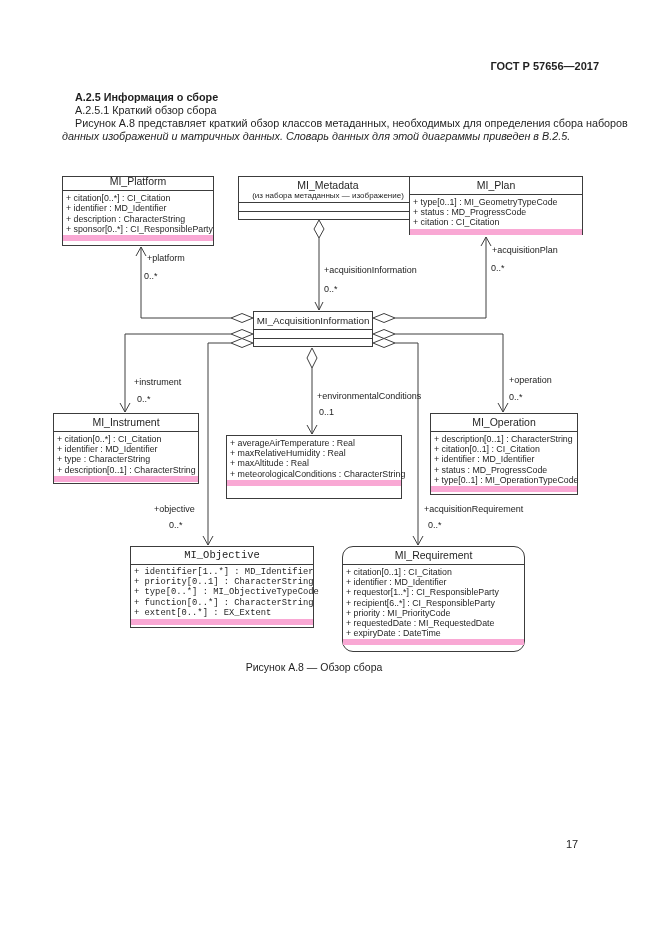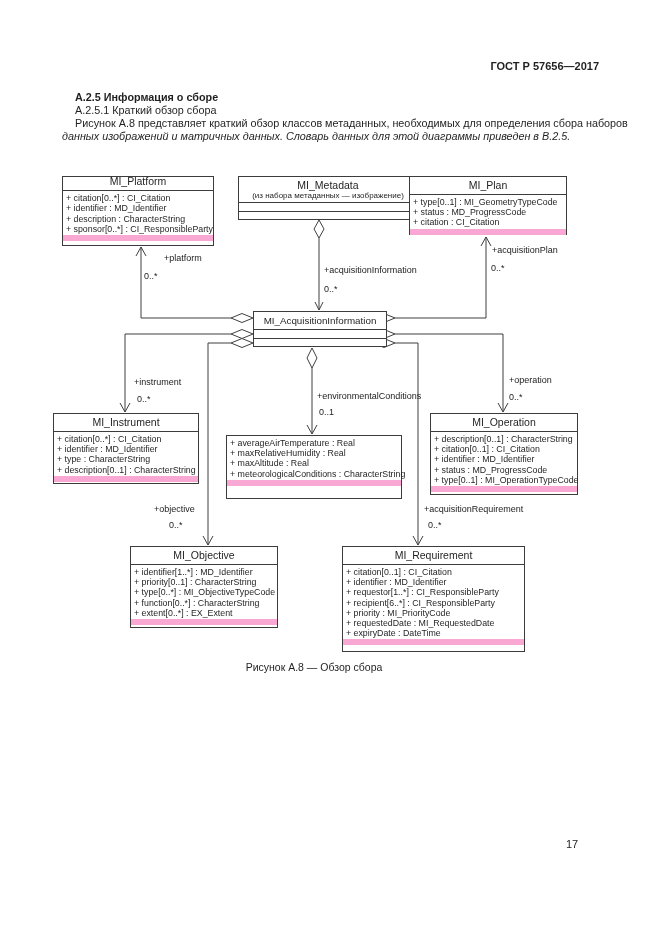--- a/index.html
+++ b/index.html
@@ -94,31 +94,31 @@
 
   <div class="uml-class" style="left:238px; top:176px; width:180px; height:44px;">
     <div class="uml-title" style="line-height:12px;">
       <span>MI_Metadata</span>
       <span class="uml-note">(из набора метаданных — изображение)</span>
     </div>
     <div class="uml-empty bordered"></div>
     <div class="uml-empty"></div>
   </div>
 
-  <div class="uml-class" style="left:409px; top:176px; width:158px; height:59px;">
+  <div class="uml-class" style="left:409px; top:176px; width:174px; height:59px;">
     <div class="uml-title">MI_Plan</div>
     <div class="uml-attrs">
       <div>+ type[0..1] : MI_GeometryTypeCode</div>
       <div>+ status : MD_ProgressCode</div>
       <div>+ citation : CI_Citation</div>
     </div>
     <div class="uml-empty"></div>
   </div>
 
-  <div class="uml-class" style="left:253px; top:311px; width:134px; height:36px;">
+  <div class="uml-class" style="left:253px; top:311px; width:120px; height:36px;">
     <div class="uml-title" style="font-size:9.8px; padding:2px 1px;">MI_AcquisitionInformation</div>
     <div class="uml-empty bordered"></div>
     <div class="uml-empty"></div>
   </div>
 
   <div class="uml-class" style="left:53px; top:413px; width:146px; height:71px;">
     <div class="uml-title">MI_Instrument</div>
     <div class="uml-attrs">
       <div>+ citation[0..*] : CI_Citation</div>
       <div>+ identifier : MD_Identifier</div>
@@ -143,47 +143,47 @@
     <div class="uml-attrs">
       <div>+ description[0..1] : CharacterString</div>
       <div>+ citation[0..1] : CI_Citation</div>
       <div>+ identifier : MD_Identifier</div>
       <div>+ status : MD_ProgressCode</div>
       <div>+ type[0..1] : MI_OperationTypeCode</div>
     </div>
     <div class="uml-empty"></div>
   </div>
 
-  <div class="uml-class" style="left:130px; top:546px; width:148px; height:82px;">
+  <div class="uml-class" style="left:130px; top:546px; width:184px; height:82px;font-family:Liberation Mono, monospace;">
     <div class="uml-title">MI_Objective</div>
     <div class="uml-attrs">
       <div>+ identifier[1..*] : MD_Identifier</div>
       <div>+ priority[0..1] : CharacterString</div>
       <div>+ type[0..*] : MI_ObjectiveTypeCode</div>
       <div>+ function[0..*] : CharacterString</div>
       <div>+ extent[0..*] : EX_Extent</div>
     </div>
     <div class="uml-empty"></div>
   </div>
 
-  <div class="uml-class" style="left:342px; top:546px; width:183px; height:106px;">
+  <div class="uml-class" style="left:342px; top:546px; width:183px; height:106px;border-radius:11px;">
     <div class="uml-title">MI_Requirement</div>
     <div class="uml-attrs">
       <div>+ citation[0..1] : CI_Citation</div>
       <div>+ identifier : MD_Identifier</div>
       <div>+ requestor[1..*] : CI_ResponsibleParty</div>
       <div>+ recipient[6..*] : CI_ResponsibleParty</div>
       <div>+ priority : MI_PriorityCode</div>
       <div>+ requestedDate : MI_RequestedDate</div>
       <div>+ expiryDate : DateTime</div>
     </div>
     <div class="uml-empty"></div>
   </div>
 
-  <div class="edge-label" style="left:164px; top:253px;">+platform</div>
+  <div class="edge-label" style="left:147px; top:253px;">+platform</div>
   <div class="edge-label" style="left:144px; top:271px;">0..*</div>
 
   <div class="edge-label" style="left:324px; top:265px;">+acquisitionInformation</div>
   <div class="edge-label" style="left:324px; top:284px;">0..*</div>
 
   <div class="edge-label" style="left:492px; top:245px;">+acquisitionPlan</div>
   <div class="edge-label" style="left:491px; top:263px;">0..*</div>
 
   <div class="edge-label" style="left:134px; top:377px;">+instrument</div>
   <div class="edge-label" style="left:137px; top:394px;">0..*</div>

